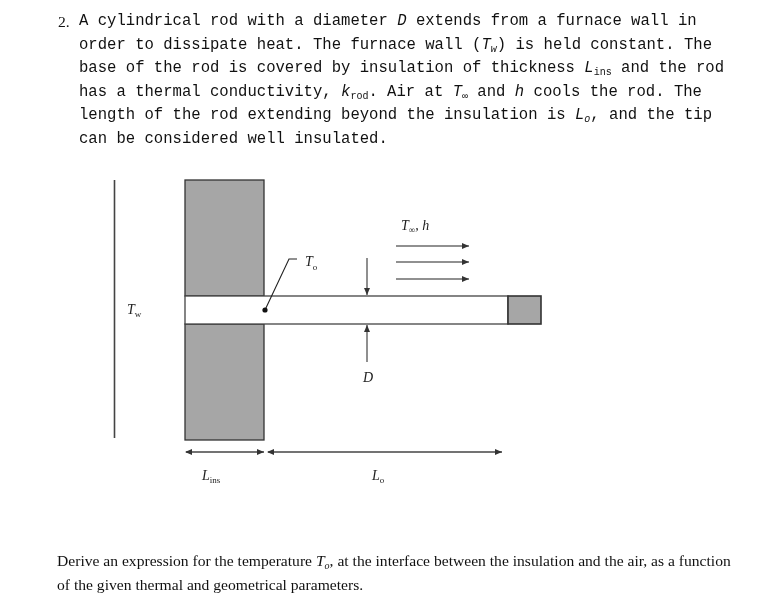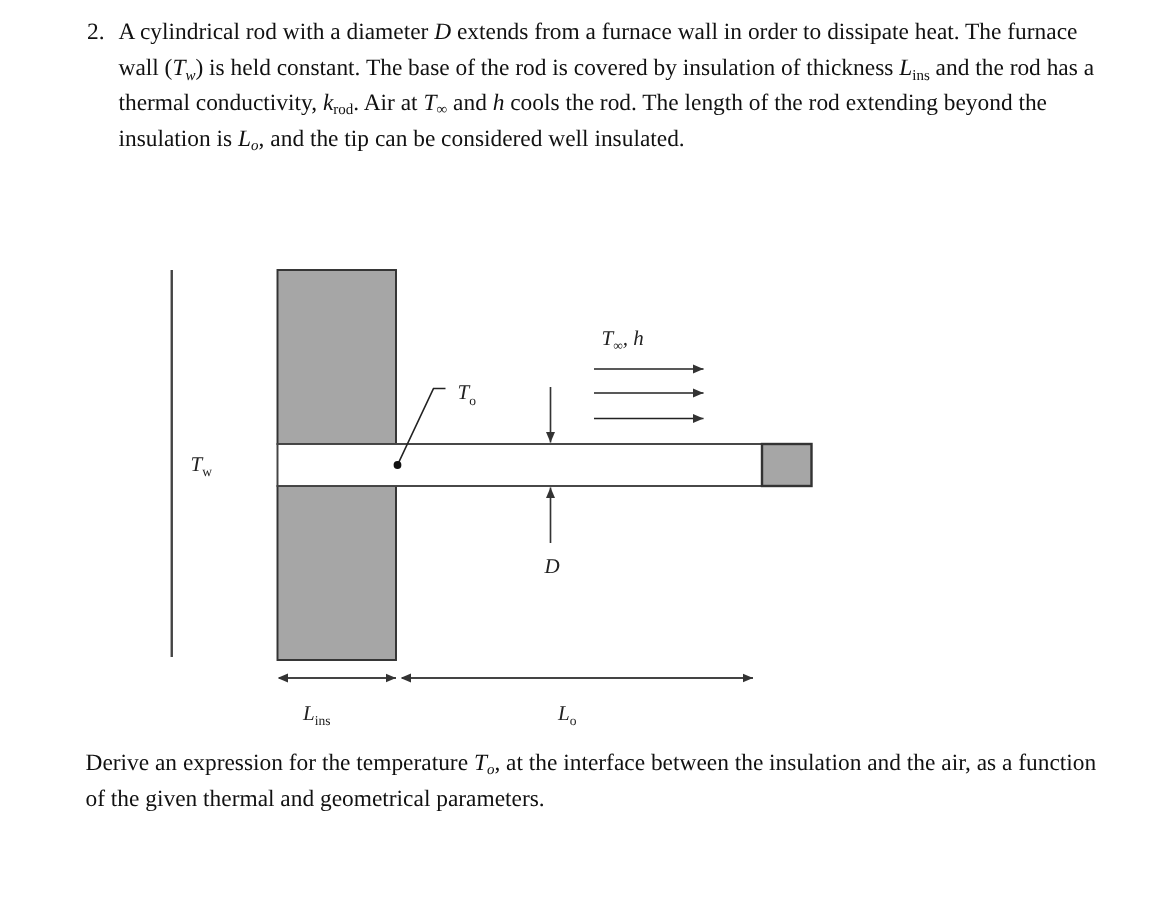--- a/index.html
+++ b/index.html
@@ -1,21 +1,21 @@
 <!DOCTYPE html>
 <html><head>
 <meta charset="utf-8">
 <style>
   html, body { margin:0; padding:0; background:#ffffff; }
   body { width:772px; height:598px; position:relative; overflow:hidden;
          font-family:"Liberation Serif","DejaVu Serif",serif; color:#111; }
   .problem { position:absolute; left:58px; top:10px; width:680px; font-size:15.6px; line-height:23.5px; }
   .num { position:absolute; left:0; top:0; }
-  .ptext { margin-left:21px; }
-  .question { position:absolute; left:57px; top:497px; width:680px; font-size:15.6px; line-height:23.5px; }
+  .ptext { margin-left:21px;font-family:Liberation Mono, monospace; }
+  .question { position:absolute; left:57px; top:549px; width:680px; font-size:15.6px; line-height:23.5px; }
   i { font-style:italic; }
   sub { font-size:10px; vertical-align:-3px; line-height:0; }
   .figure { position:absolute; left:0; top:0; width:772px; height:598px; }
   .lbl { font-family:"Liberation Serif","DejaVu Serif",serif; font-style:italic; fill:#222; }
   .lblsub { font-style:normal; font-size:9px; }
 </style>
 </head>
 <body>
 
 <div class="problem">

